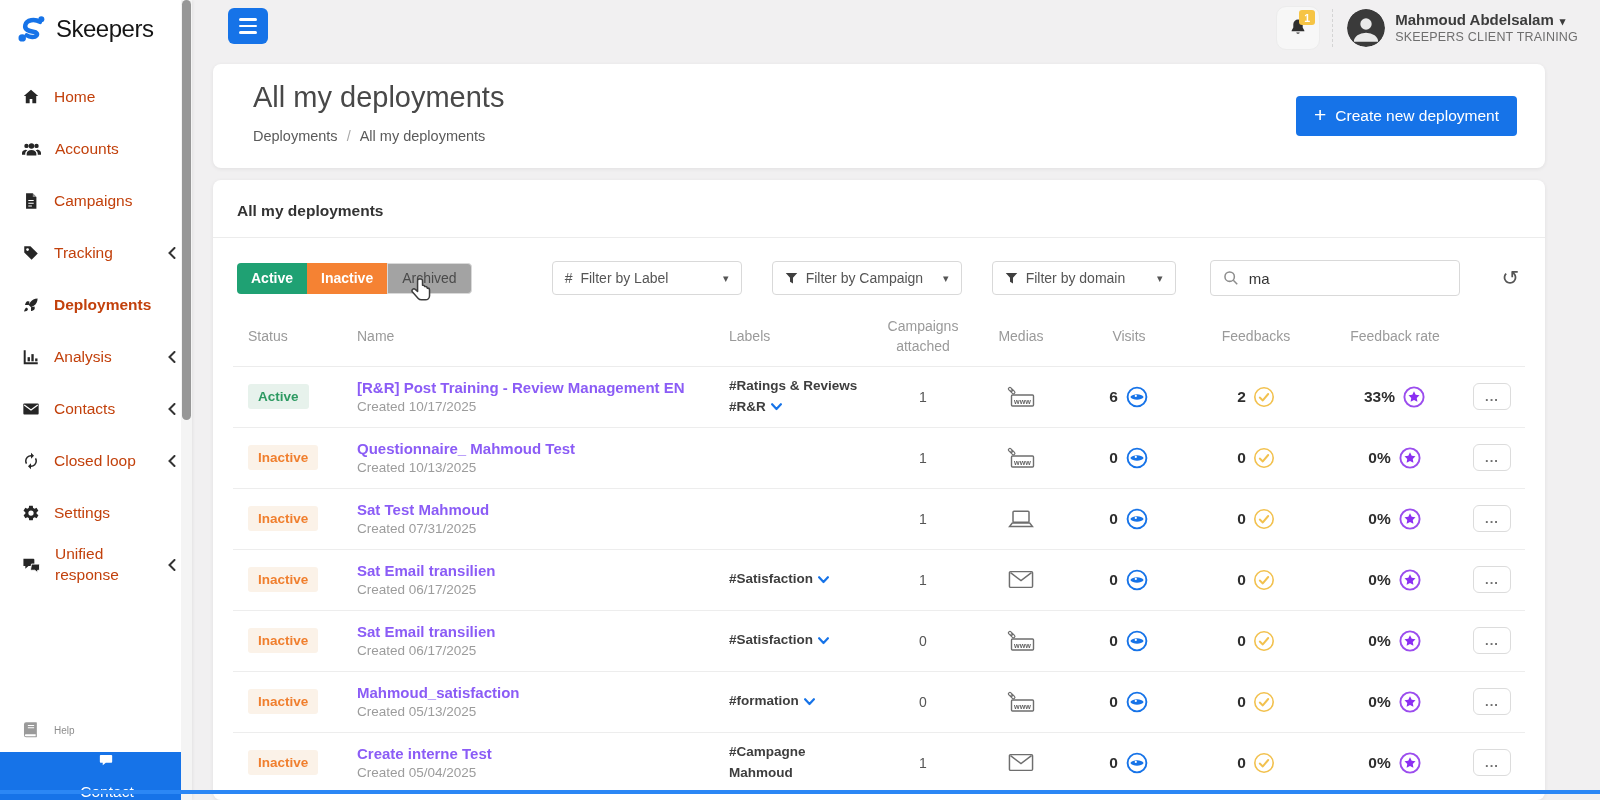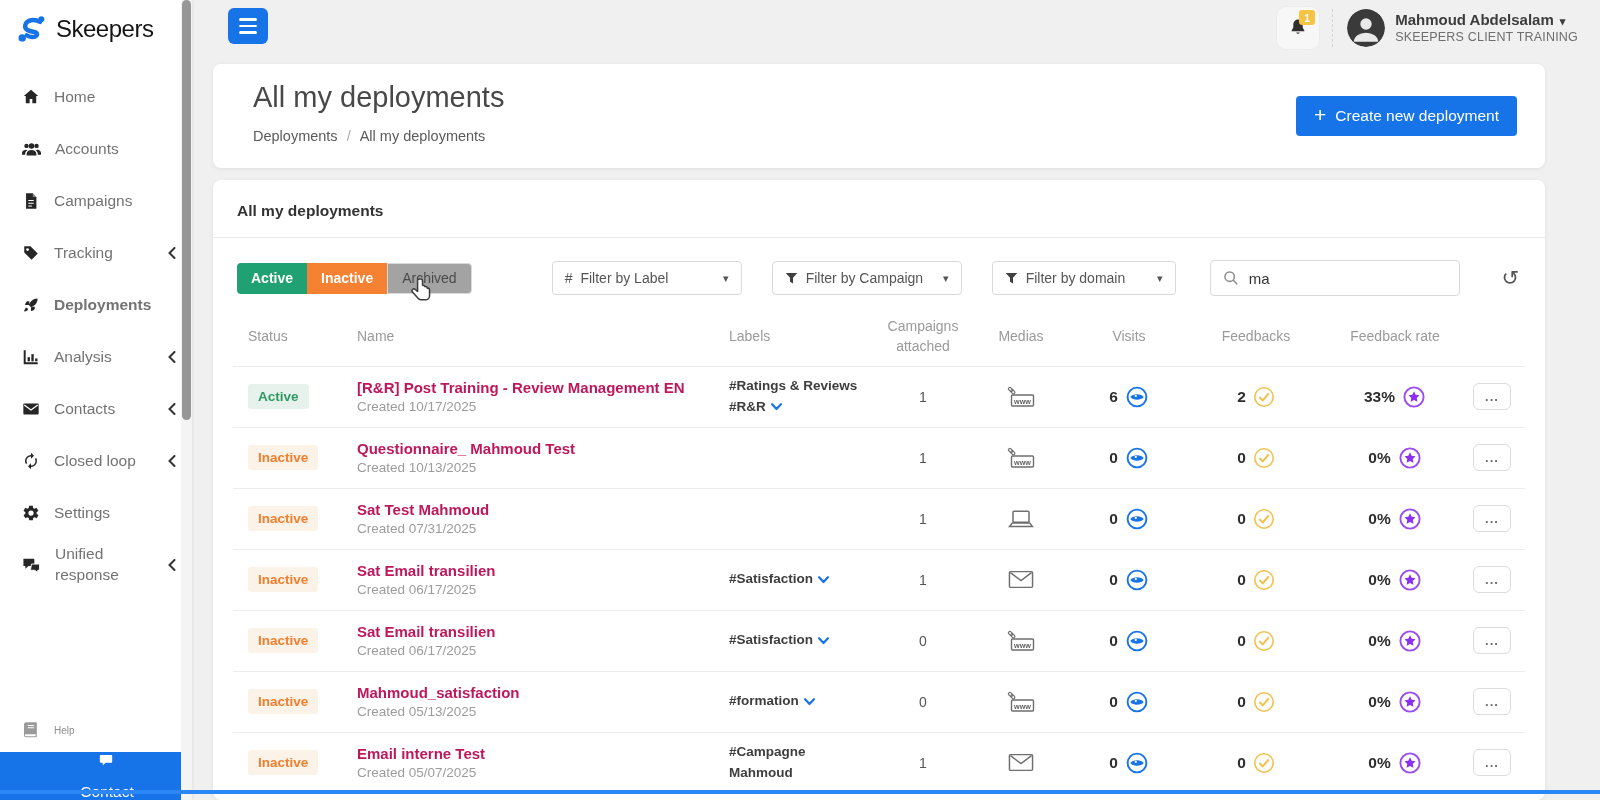--- a/index.html
+++ b/index.html
@@ -5,21 +5,21 @@
   * { margin:0; padding:0; box-sizing:border-box; }
   html,body { width:1600px; height:800px; overflow:hidden; }
   body { font-family:"Liberation Sans", sans-serif; background:#f1f0f1; position:relative; color:#2f2f2f; }
   svg { display:block; }
 
   
   .sidebar { position:absolute; left:0; top:0; width:192px; height:800px; background:#fff; z-index:5; box-shadow:1px 0 3px rgba(0,0,0,.06); }
   .logo-row { display:flex; align-items:center; gap:8px; padding:13px 0 0 16px; }
   .logo-text { font-size:24px; font-weight:400; color:#151515; letter-spacing:-.5px; }
   .nav { margin-top:26px; }
-  .nav-item { height:52px; display:flex; align-items:center; gap:14px; padding:0 16px 0 22px; font-size:15.5px; color:#737373; cursor:pointer; }
+  .nav-item { height:52px; display:flex; align-items:center; gap:14px; padding:0 16px 0 22px; font-size:15.5px; color:#c2410c; cursor:pointer; }
   .nav-item .lbl { line-height:1.35; }
   .nav-item.active .lbl { font-weight:700; }
   .nav-chev { margin-left:auto; }
   .side-scroll { position:absolute; right:0; top:0; width:11px; height:800px; background:#f4f4f4; }
   .side-thumb { position:absolute; right:1px; top:0; width:9px; height:420px; background:#979797; border-radius:5px; }
   .side-footer { position:absolute; bottom:0; left:0; width:100%; }
   .help-item { height:44px; display:flex; align-items:center; gap:14px; padding-left:22px; font-size:10px; color:#8d8d8d; cursor:pointer; }
   .contact-item { height:48px; display:flex; align-items:center; gap:14px; padding-left:22px; font-size:15.5px; color:#fff; background:#1673e8; cursor:pointer;flex-direction:column; }
 
   
@@ -71,21 +71,21 @@
   .trow { display:grid; grid-template-columns:112px 372px 164px 84px 112px 104px 150px 128px 1fr; align-items:center; border-bottom:1px solid #ededed; min-height:61px; }
   .thead { min-height:0; padding:16px 0 9px; color:#9a9a9a; font-size:14px; border-bottom:1px solid #ececec; }
   .th-status { padding-left:15px; }
   .th-name, .th-labels { padding-left:12px; }
   .th-center { text-align:center; line-height:1.45; }
   .c-status { padding-left:15px; }
   .badge { display:inline-block; padding:5px 10px; border-radius:3px; font-size:13.5px; font-weight:700; }
   .badge-active { background:#e7f2ec; color:#2d9a62; }
   .badge-inactive { background:#fbf2e8; color:#f07f2e; }
   .c-name { padding-left:12px; }
-  .dep-name { font-size:15px; font-weight:700; color:#be185d; }
+  .dep-name { font-size:15px; font-weight:700; color:#8b5cf6; }
   .dep-created { font-size:13.5px; color:#9c9c9c; margin-top:3px; }
   .c-labels { padding-left:12px; font-size:13.5px; font-weight:700; color:#3e3e3e; line-height:1.55; }
   .label-line { display:flex; align-items:center; gap:5px; cursor:pointer; }
   .c-camp { text-align:center; font-size:14px; color:#555; }
   .c-media { display:flex; justify-content:center; }
   .c-visits, .c-feed, .c-rate { display:flex; align-items:center; justify-content:center; gap:7px; }
   .num { font-size:15.5px; font-weight:700; color:#2e2e2e; }
   .c-actions { display:flex; justify-content:flex-end; padding-right:14px; }
   .more-btn { width:38px; height:27px; border:1px solid #dcdcdc; border-radius:6px; background:#fff; color:#6f6f6f; font-weight:700; letter-spacing:1px; font-size:13px; line-height:10px; cursor:pointer; font-family:inherit; }
 
@@ -743,22 +743,22 @@
           </span>
         </div>
       <div class="c-actions">
           <button class="more-btn">...</button>
         </div>
     </div>
 
     <div class="trow">
       <div class="c-status"><span class="badge badge-inactive">Inactive</span></div>
       <div class="c-name">
-        <div class="dep-name">Email interne Test</div>
-        <div class="dep-created">Created 05/07/2025</div>
+        <div class="dep-name">Create interne Test</div>
+        <div class="dep-created">Created 05/04/2025</div>
       </div>
       <div class="c-labels">
         <div class="label-line" style="max-width:105px">
             <span>#Campagne Mahmoud</span>
           </div>
       </div>
       <div class="c-camp">1</div>
       <div class="c-media">
           <span>
             <svg width="28" height="21">

